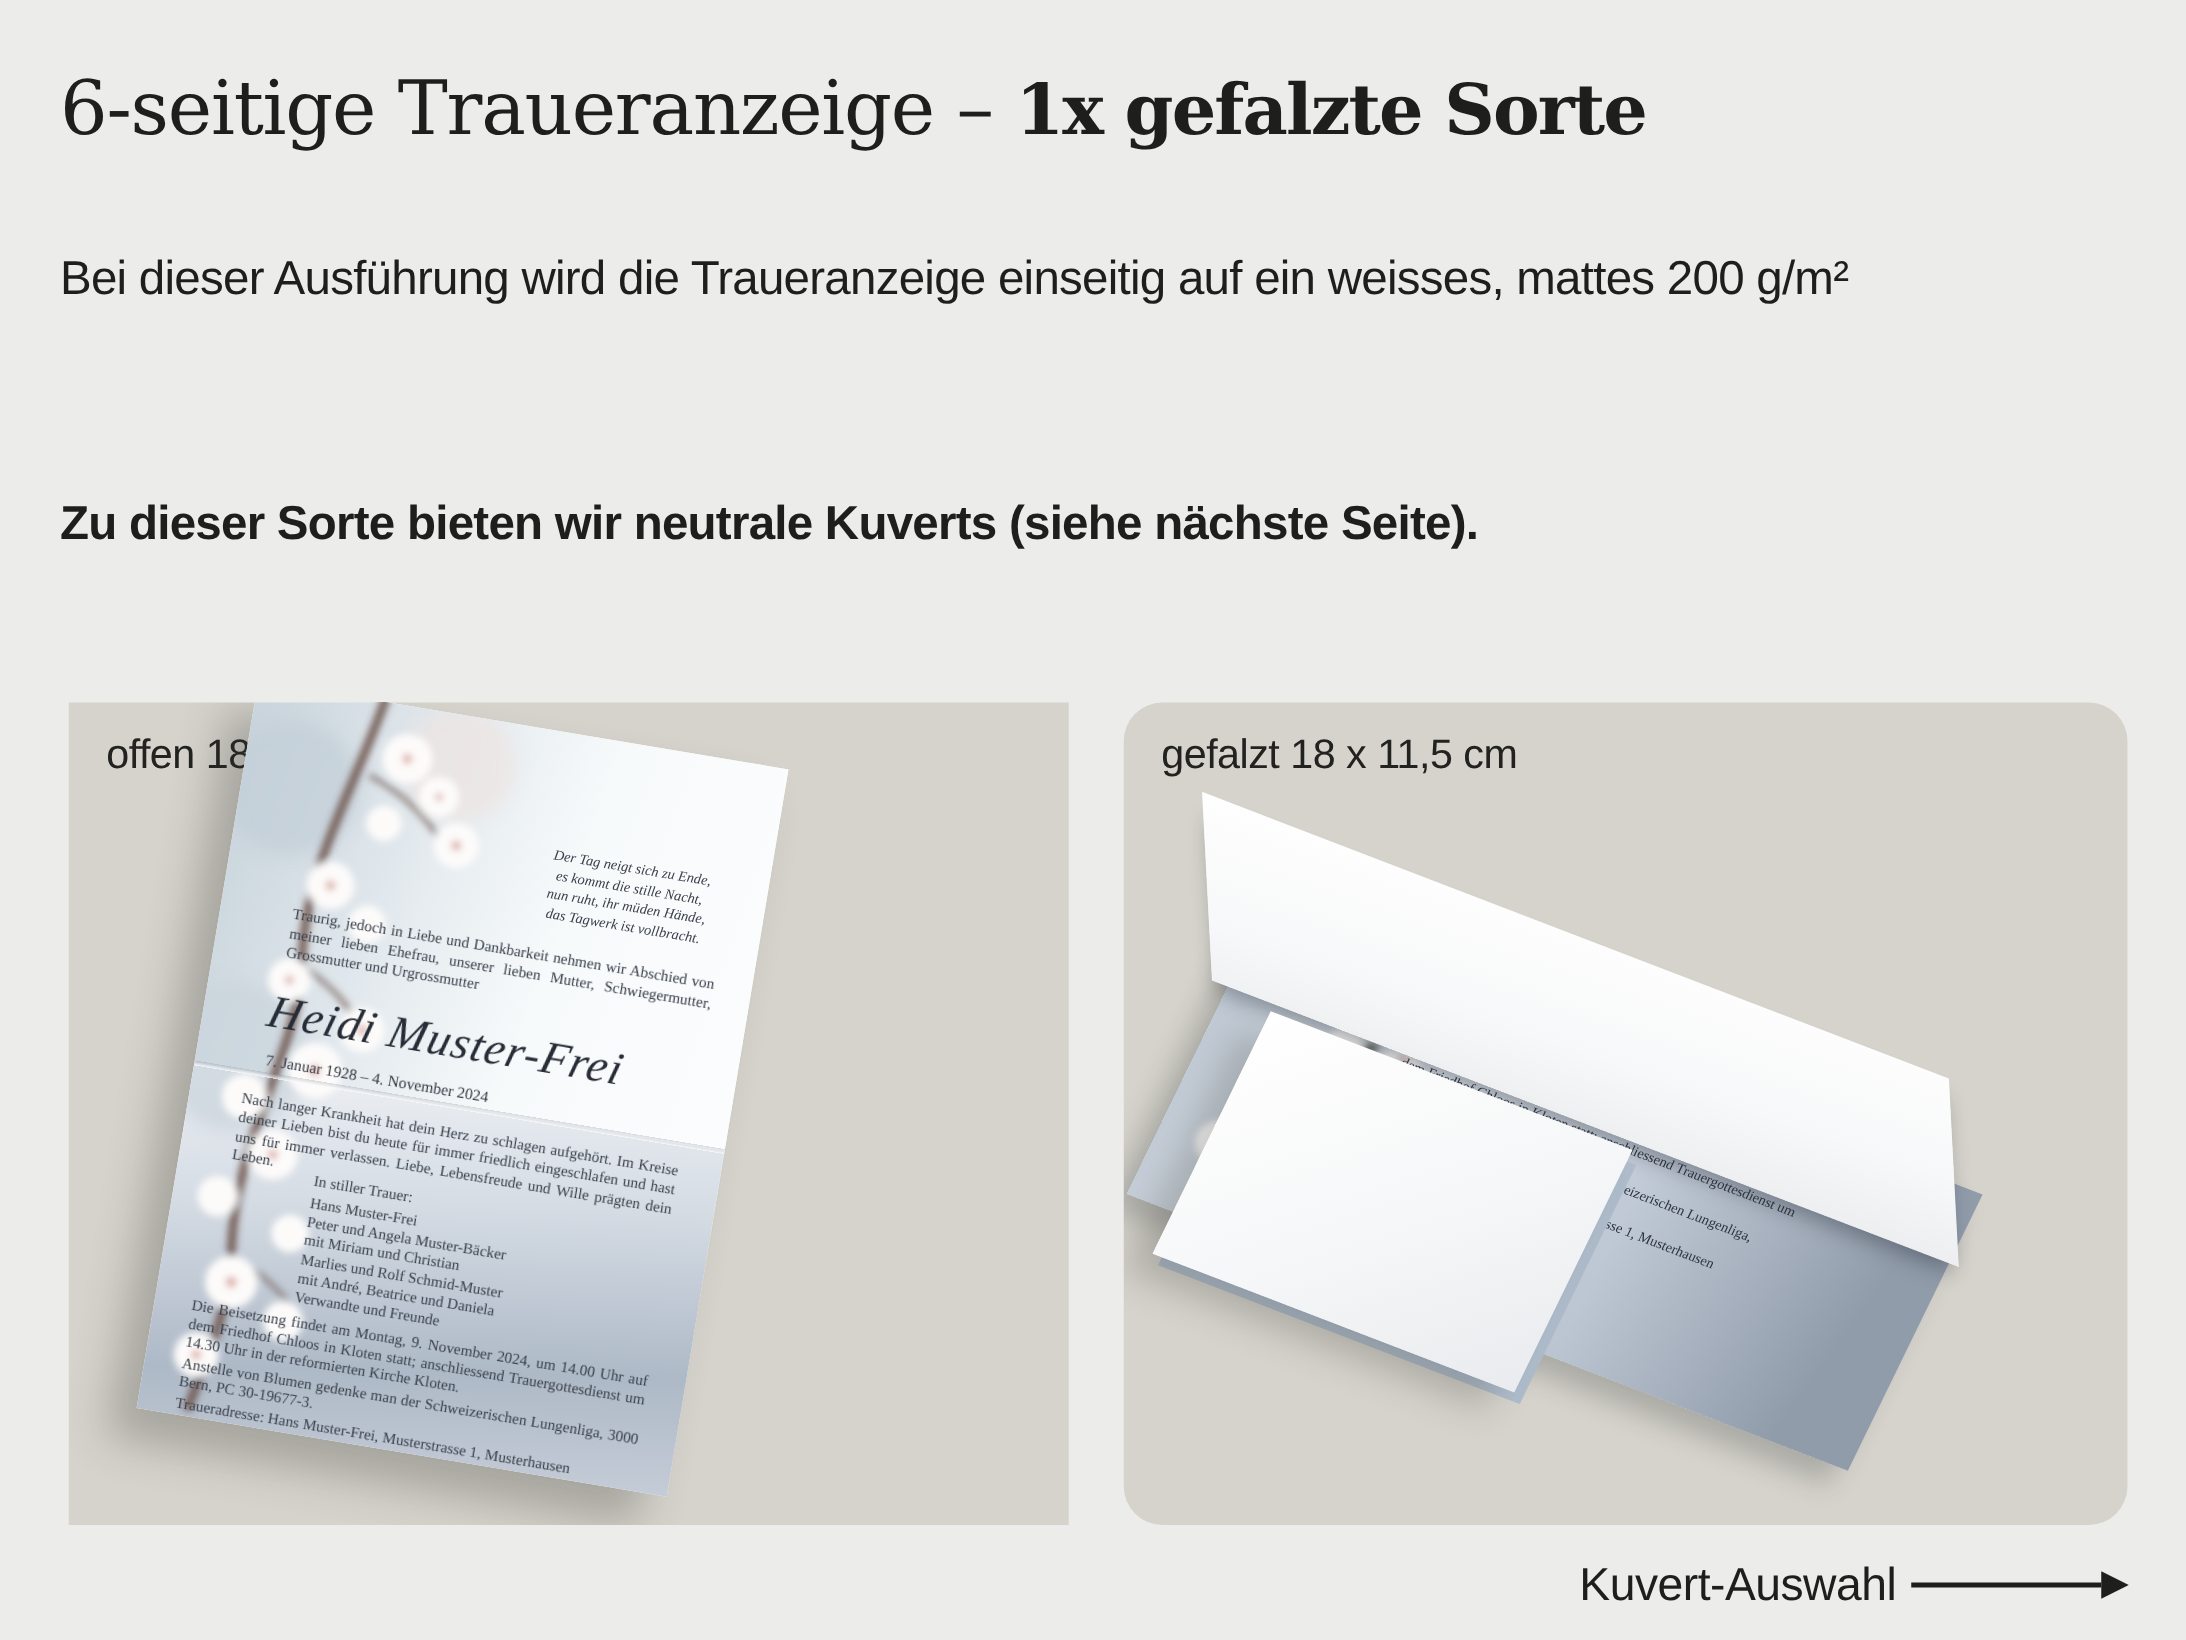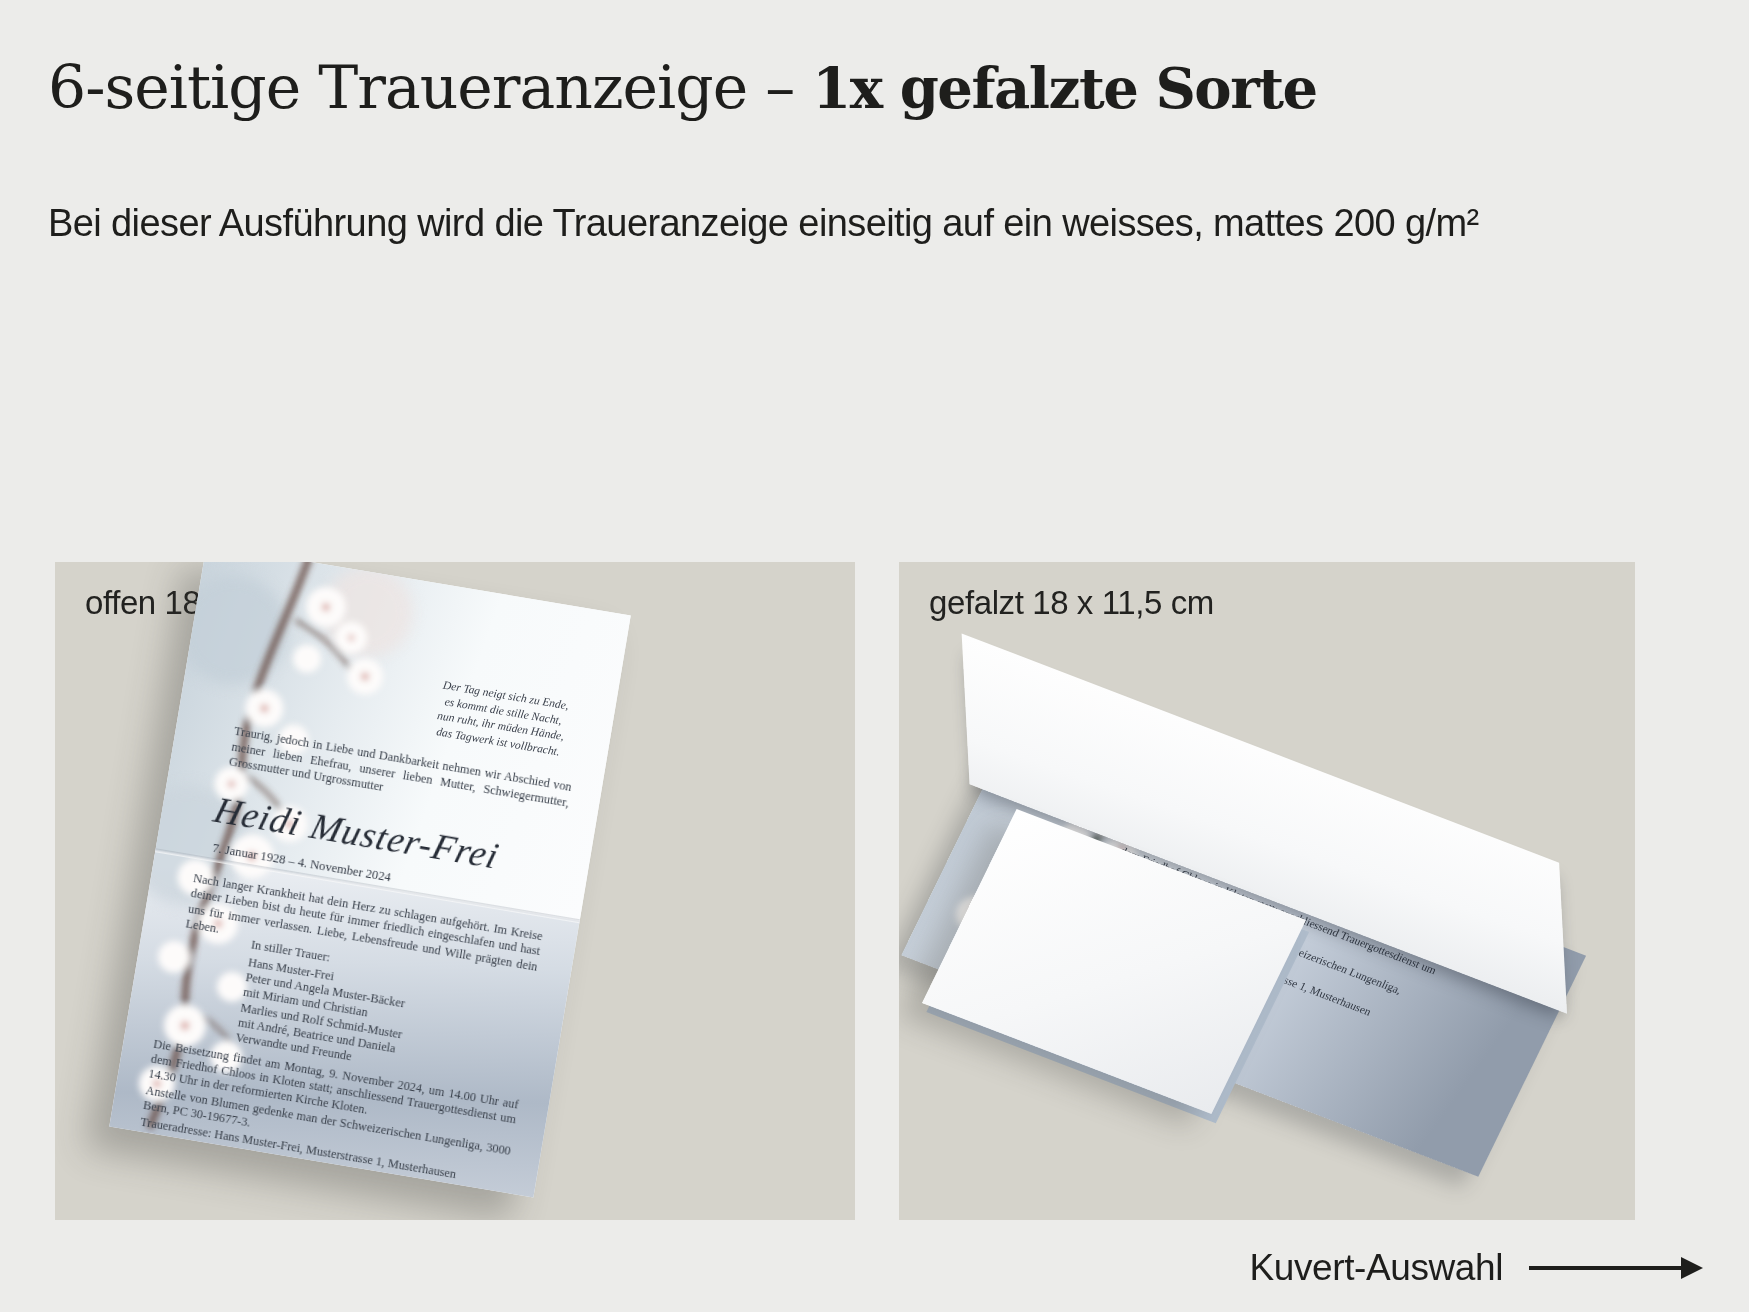--- a/index.html
+++ b/index.html
@@ -27,21 +27,21 @@
   .intro span{display:block;}
 
   .note{
     position:absolute;left:48px;top:398px;margin:0;
     font-size:38px;font-weight:700;letter-spacing:-0.6px;color:#1E1E1C;
   }
 
   
   .panel{position:absolute;top:562px;height:658px;background:#D5D3CB;overflow:hidden;}
   .panel-left{left:55px;width:800px;}
-  .panel-right{left:899px;width:736px;}
+  .panel-right{left:899px;width:803px;border-radius:31px;}
   .panel-label{
     position:absolute;left:30px;top:22px;
     font-size:33px;letter-spacing:-0.4px;color:#222220;
   }
 
   
   .open-card{
     position:absolute;left:100px;top:14px;width:430px;height:590px;
     transform:rotate(9.5deg);transform-origin:50% 50%;
     background:#FAFBFC;
@@ -133,41 +133,42 @@
   }
   .closed-front{
     position:absolute;inset:0;
     background:linear-gradient(140deg,#FFFFFF 0%,#F6F7F8 55%,#E9EBEE 100%);
     box-shadow:-16px 20px 28px rgba(60,60,55,0.25);
   }
 
   
   .footer{
     position:absolute;right:46px;top:1240px;height:56px;
-    display:flex;align-items:center;gap:26px;cursor:pointer;
+    display:flex;align-items:center;gap:12px;cursor:pointer;
   }
   .footer-label{font-size:37px;letter-spacing:-0.4px;color:#1E1E1C;}
   .arrow{display:flex;align-items:center;}
   .arrow-line{width:152px;height:4px;background:#1E1E1C;}
   .arrow-head{
     width:0;height:0;border-left:22px solid #1E1E1C;
     border-top:11px solid transparent;border-bottom:11px solid transparent;
   }
 </style>
 </head>
 <body>
 
 <div class="stage">
 
   <h1 class="title"><span class="t-reg">6-seitige Traueranzeige – </span><span class="t-bold">1x gefalzte Sorte</span></h1>
 
   <p class="intro">
       <span>Bei dieser Ausführung wird die Traueranzeige einseitig auf ein weisses, mattes 200 g/m²</span>
     </p>
 
+  <p class="note">Zu dieser Sorte bieten wir neutrale Kuverts (siehe nächste Seite).</p>
 
   <section class="panel panel-left">
     <div class="panel-label">offen 18 x 23 cm</div>
 
     <div class="open-card">
       <div class="card-top"></div>
       <div class="card-bottom"></div>
 
       <svg class="blossom-svg" width="230" height="590" viewBox="0 0 230 590">
         <defs>

